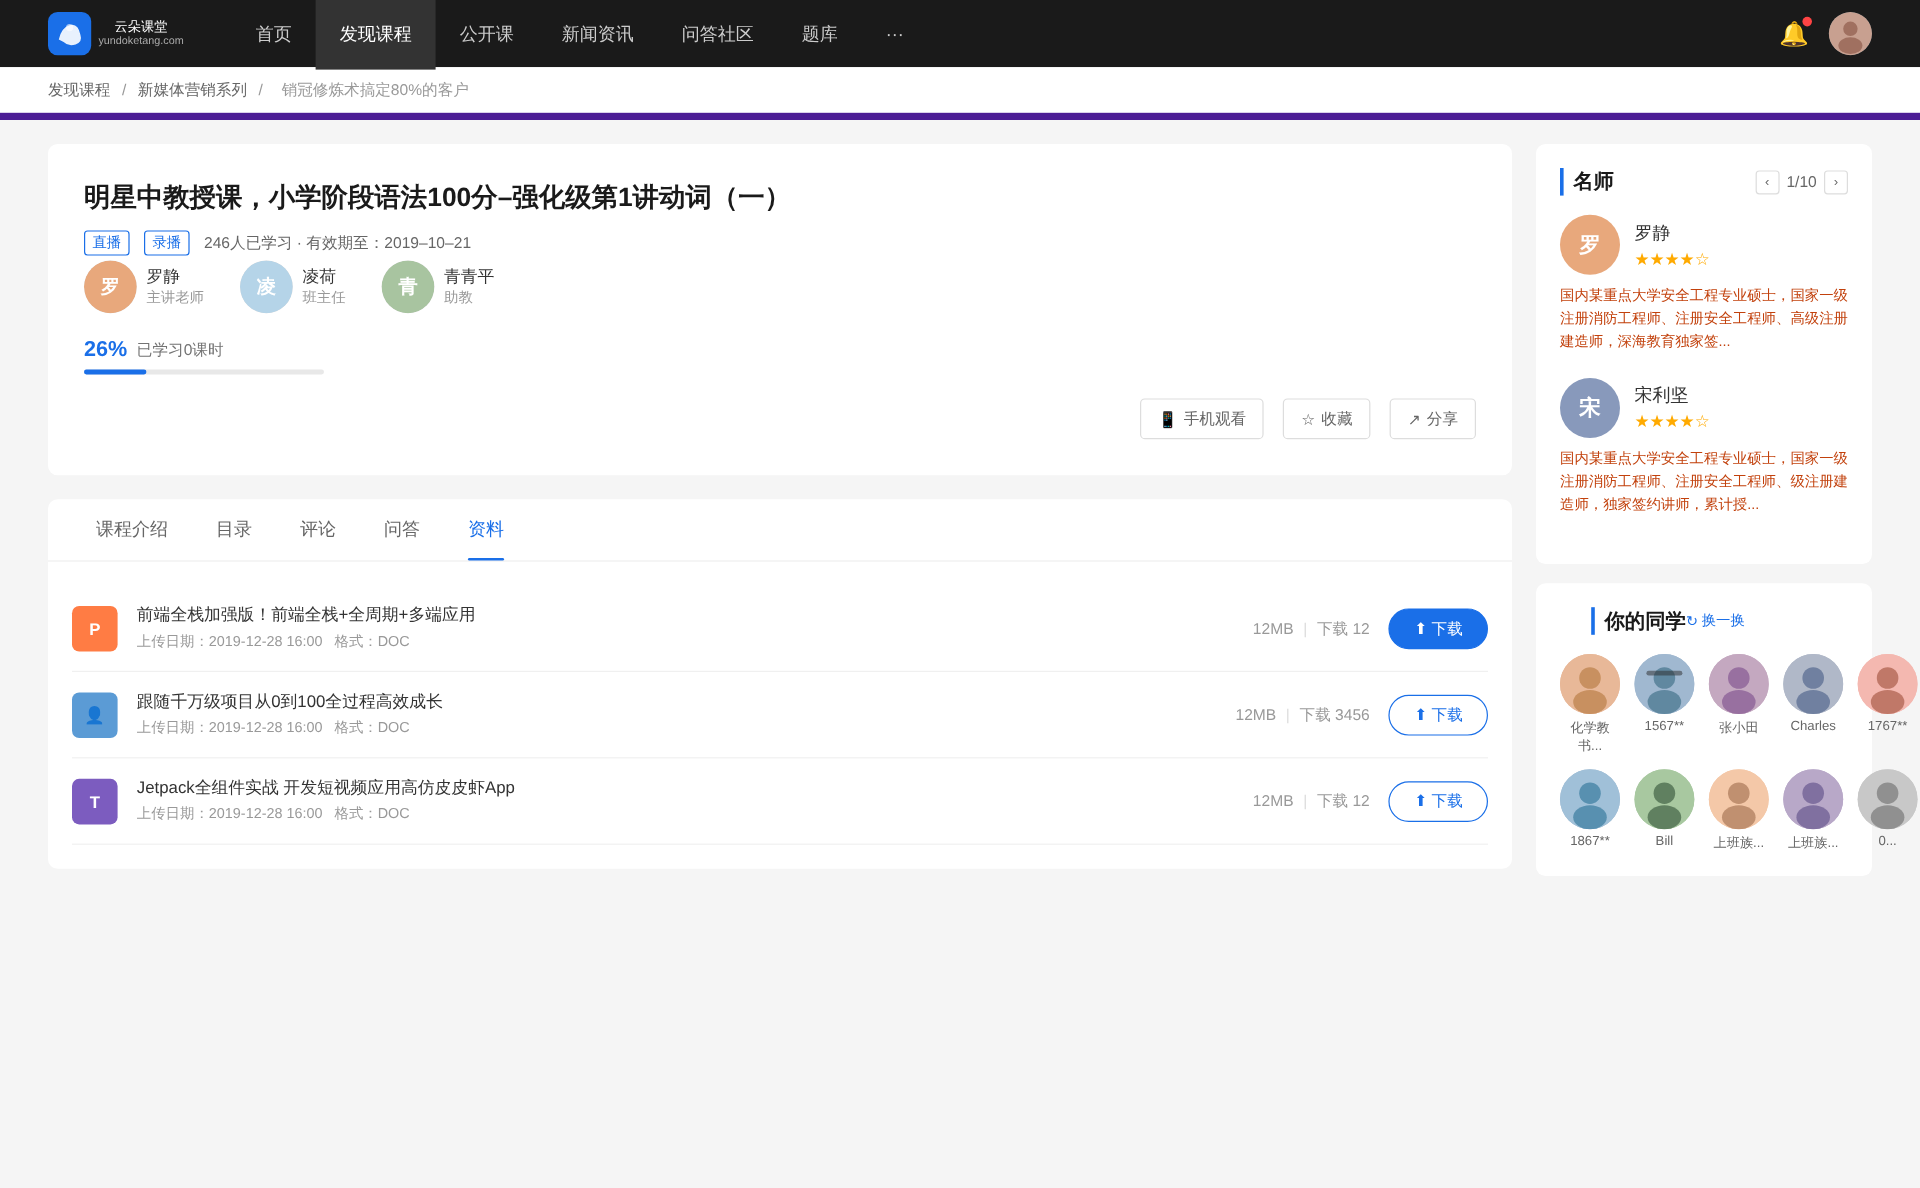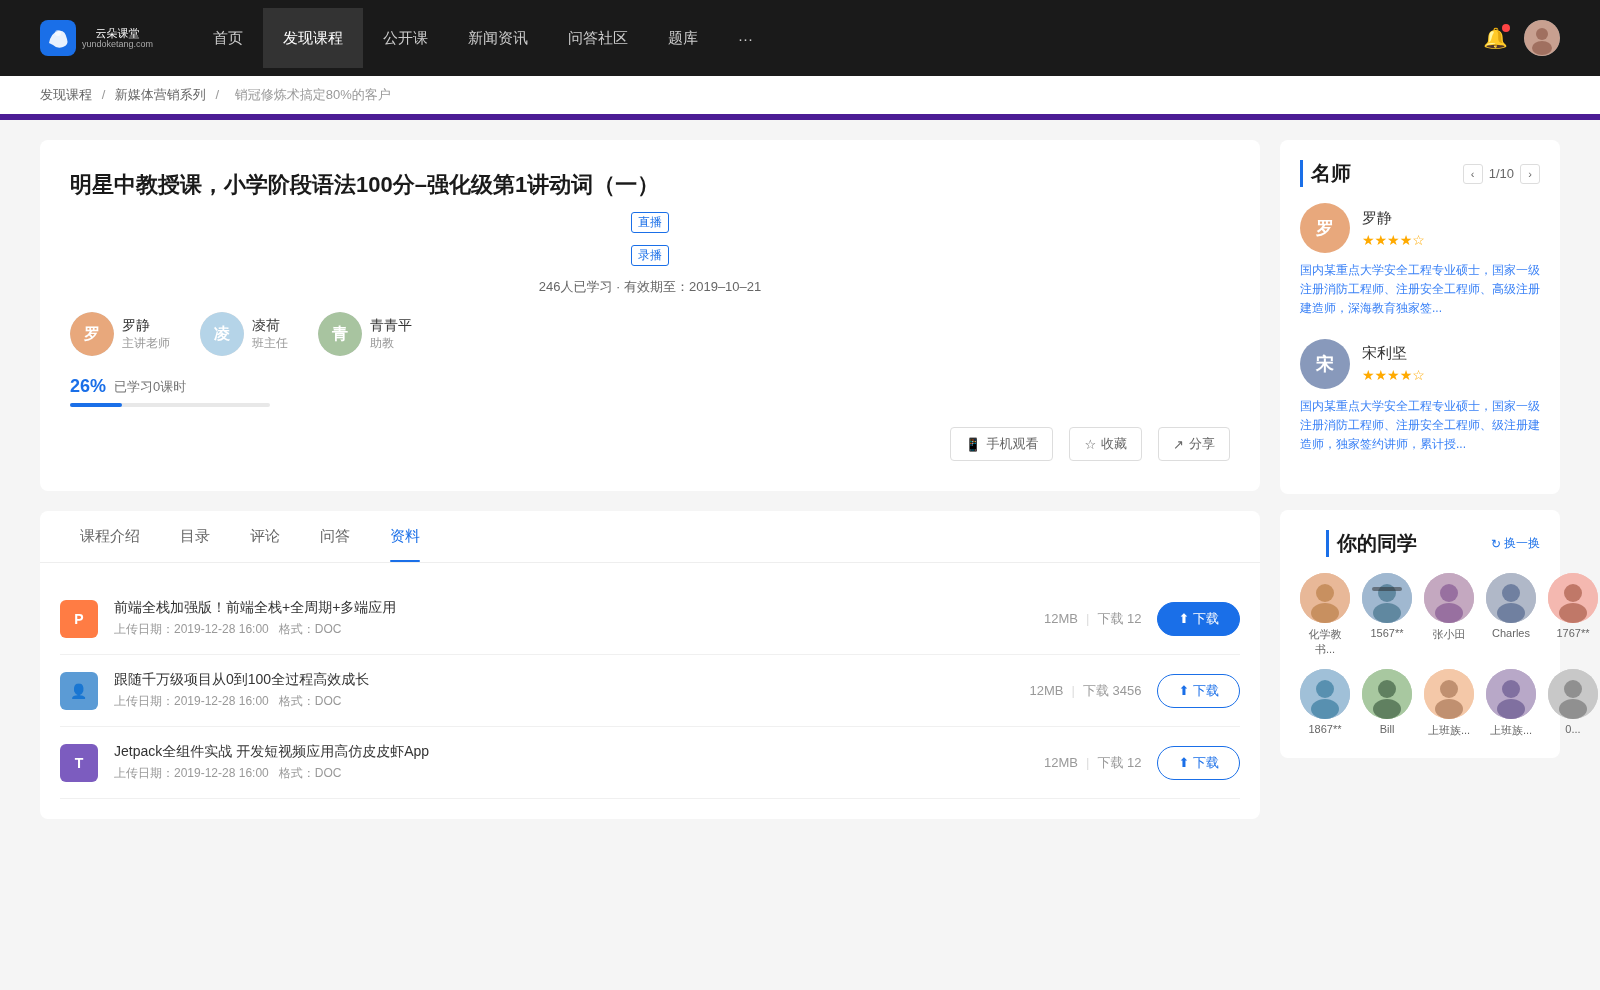--- a/index.html
+++ b/index.html
@@ -1,19 +1,19 @@
 <!DOCTYPE html>
 <html><head>
   <meta charset="utf-8">
   <style>
     * { box-sizing: border-box; margin: 0; padding: 0; }
     body { font-family: -apple-system, BlinkMacSystemFont, 'PingFang SC', 'Microsoft YaHei', sans-serif; background: #f5f5f5; color: #333; font-size: 14px; }
 
     
-    .navbar { background: #1a1a1a; height: 76px; display: flex; align-items: center; padding: 0 40px; gap: 0; }
+    .navbar { background: #1a1a1a; height: 56px; display: flex; align-items: center; padding: 0 40px; gap: 0; }
     .navbar-logo { display: flex; align-items: center; margin-right: 40px; }
     .logo-box { background: #1a6fe8; border-radius: 8px; width: 36px; height: 36px; display: flex; align-items: center; justify-content: center; margin-right: 6px; }
     .logo-text { color: white; font-size: 11px; line-height: 1.1; text-align: center; }
     .logo-sub { color: #aaa; font-size: 9px; }
     .nav-items { display: flex; gap: 0; flex: 1; }
     .nav-item { color: #ccc; padding: 0 20px; height: 60px; display: flex; align-items: center; font-size: 15px; cursor: pointer; position: relative; }
     .nav-item.active { background: #333; color: white; }
     .nav-right { display: flex; align-items: center; gap: 16px; margin-left: auto; }
     .bell-icon { color: #ccc; font-size: 20px; position: relative; cursor: pointer; }
     .bell-dot { width: 8px; height: 8px; background: #ff4444; border-radius: 50%; position: absolute; top: -2px; right: -2px; }
@@ -26,21 +26,21 @@
     .breadcrumb span { margin: 0 6px; color: #999; }
 
     
     .main-layout { display: flex; gap: 20px; padding: 20px 40px; max-width: 1600px; }
     .content-area { flex: 1; min-width: 0; }
     .sidebar { width: 280px; flex-shrink: 0; }
 
     
     .course-card { background: white; border-radius: 8px; padding: 30px; margin-bottom: 20px; }
     .course-title { font-size: 22px; font-weight: bold; color: #1a1a1a; margin-bottom: 12px; }
-    .course-meta { display: flex; align-items: center; gap: 12px; margin-bottom: 16px; flex-direction: column; }
+    .course-meta { display: flex; align-items: center; gap: 12px; margin-bottom: 4px; }
     .badge { border: 1px solid; border-radius: 3px; padding: 1px 6px; font-size: 12px; }
     .badge-live { color: #1a6fe8; border-color: #1a6fe8; }
     .badge-record { color: #1a6fe8; border-color: #1a6fe8; }
     .meta-text { color: #666; font-size: 13px; }
     .teachers { display: flex; gap: 30px; margin-bottom: 20px; }
     .teacher-item { display: flex; align-items: center; gap: 8px; }
     .teacher-avatar { width: 44px; height: 44px; border-radius: 50%; overflow: hidden; background: #ddd; }
     .teacher-info { display: flex; flex-direction: column; }
     .teacher-name { font-size: 14px; color: #333; font-weight: 500; }
     .teacher-role { font-size: 12px; color: #999; }
@@ -72,29 +72,29 @@
     .file-info { flex: 1; min-width: 0; }
     .file-name { font-size: 14px; color: #333; font-weight: 500; margin-bottom: 4px; }
     .file-meta { font-size: 12px; color: #999; }
     .file-stats { display: flex; align-items: center; gap: 8px; color: #999; font-size: 13px; white-space: nowrap; }
     .file-divider { color: #ddd; }
     .btn-download { background: white; color: #1a6fe8; border: 1px solid #1a6fe8; border-radius: 20px; padding: 7px 20px; font-size: 13px; cursor: pointer; display: flex; align-items: center; gap: 4px; white-space: nowrap; }
     .btn-download-solid { background: #1a6fe8; color: white; border: 1px solid #1a6fe8; border-radius: 20px; padding: 7px 20px; font-size: 13px; cursor: pointer; display: flex; align-items: center; gap: 4px; white-space: nowrap; }
 
     
     .sidebar-card { background: white; border-radius: 8px; padding: 20px; margin-bottom: 16px; }
-    .sidebar-card-title { font-size: 20px; font-weight: bold; color: #1a1a1a; margin-bottom: 16px; display: flex; align-items: center; gap: 6px; border-left: 3px solid #1a6fe8; padding-left: 8px; }
+    .sidebar-card-title { font-size: 17px; font-weight: bold; color: #1a1a1a; margin-bottom: 16px; display: flex; align-items: center; gap: 6px; border-left: 3px solid #1a6fe8; padding-left: 8px; }
     .teacher-sidebar-item { margin-bottom: 20px; }
     .teacher-sidebar-header { display: flex; align-items: center; gap: 12px; margin-bottom: 8px; }
     .teacher-sidebar-name { font-size: 15px; font-weight: 500; color: #333; margin-bottom: 4px; }
     .stars { color: #ffaa00; font-size: 14px; }
-    .teacher-sidebar-desc { font-size: 12px; color: #3b82f6; line-height: 1.6; }
+    .teacher-sidebar-desc { font-size: 12px; color: #c2410c; line-height: 1.6; }
     .pagination { display: flex; align-items: center; gap: 6px; font-size: 13px; color: #666; }
     .pagination-btn { width: 20px; height: 20px; border: 1px solid #ddd; border-radius: 3px; display: flex; align-items: center; justify-content: center; cursor: pointer; font-size: 11px; }
-    .classmates-title-row { display: flex; justify-content: space-between; align-items: center; margin-bottom: 16px; padding-left: 26px; }
+    .classmates-title-row { display: flex; align-items: center; margin-bottom: 16px; padding-left: 26px; }
     .refresh-btn { color: #1a6fe8; font-size: 12px; cursor: pointer; display: flex; align-items: center; gap: 3px; }
     .classmates-grid { display: grid; grid-template-columns: repeat(6, 1fr); gap: 12px; }
     .classmate-item { display: flex; flex-direction: column; align-items: center; gap: 4px; }
     .classmate-name { font-size: 11px; color: #666; text-align: center; }
 
     
     .av-circle { width: 50px; height: 50px; border-radius: 50%; display: flex; align-items: center; justify-content: center; font-size: 18px; font-weight: bold; color: white; }
 
     .teacher-avatar-circle { width: 44px; height: 44px; border-radius: 50%; display: flex; align-items: center; justify-content: center; font-size: 16px; font-weight: bold; color: white; }
     .sidebar-teacher-circle { width: 50px; height: 50px; border-radius: 50%; display: flex; align-items: center; justify-content: center; font-size: 18px; font-weight: bold; color: white; }

